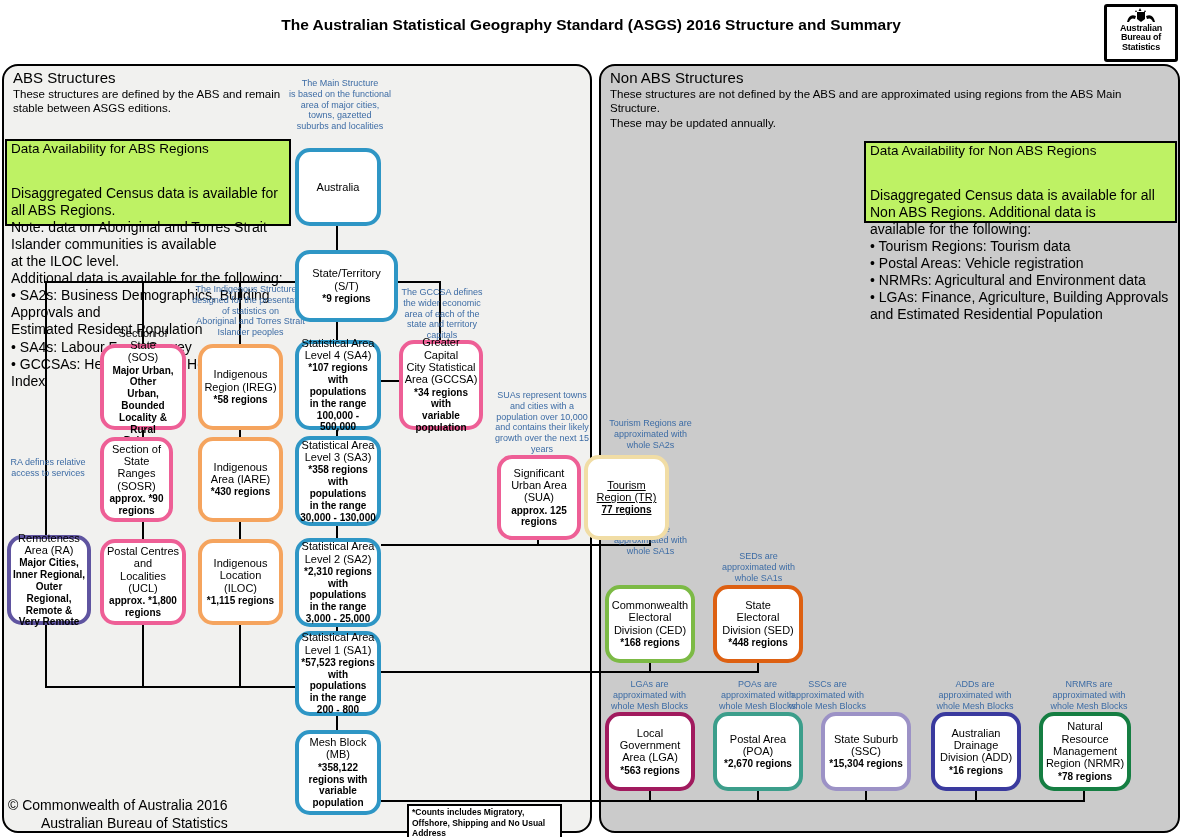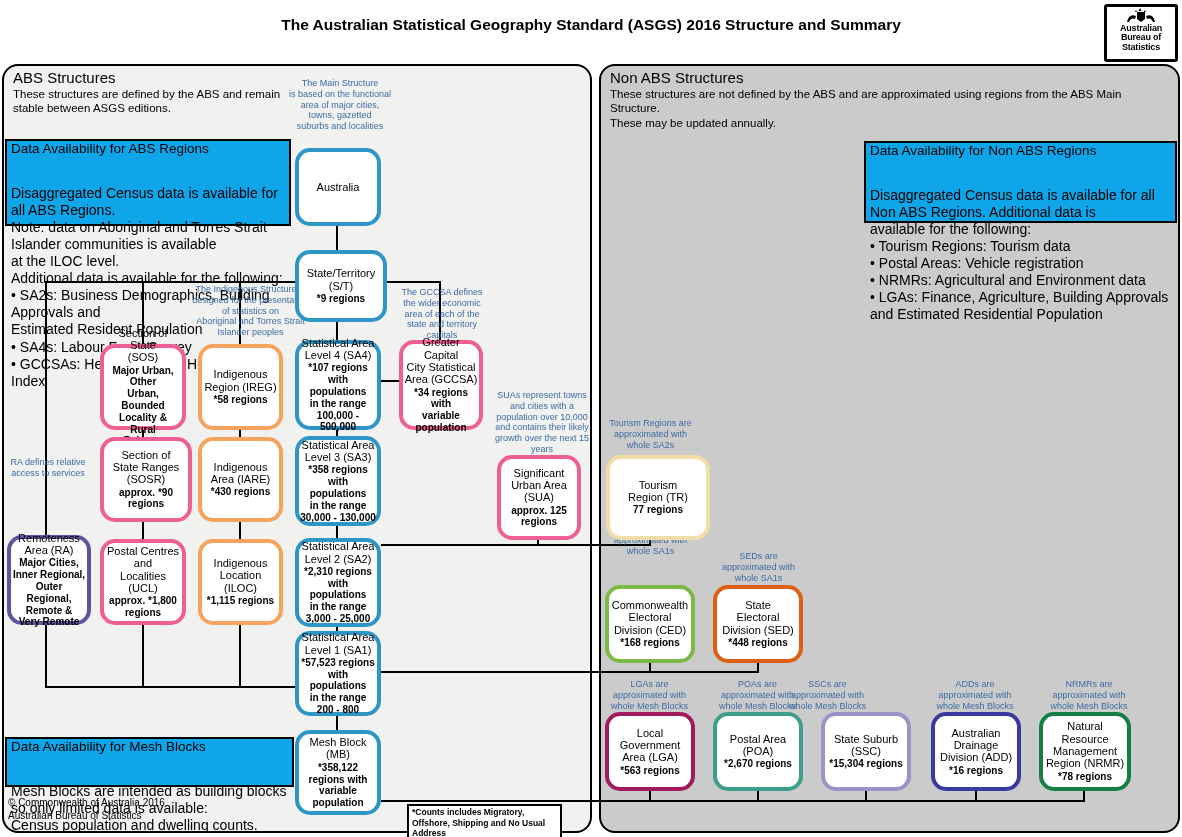--- a/index.html
+++ b/index.html
@@ -10,36 +10,36 @@
     font-size:15.5px; font-weight:bold; color:#000; }
 
   .panel { position:absolute; border:2px solid #000; border-radius:16px; }
   .panel.abs  { left:2px;  top:64px; width:590px; height:769px; background:#f1f1ef; }
   .panel.nonabs { left:599px; top:64px; width:581px; height:769px; background:#cbcbcb; }
 
   .panel-head { position:absolute; }
   .panel-head h2 { font-size:15px; font-weight:normal; margin-bottom:1px; }
   .panel-head p  { font-size:11.5px; white-space:pre-line; line-height:1.25; }
 
-  .info-box { position:absolute; background:#0ea5e9; border:2px solid #000; padding:1px 4px 2px 4px; }
+  .info-box { position:absolute; background:#bef264; border:2px solid #000; padding:1px 4px 2px 4px; }
   .info-title { font-size:13.5px; font-weight:normal; line-height:1.1; }
   .info-body  { font-size:14px; line-height:1.22; white-space:pre-line;margin-top:28px; }
 
   .node { position:absolute; background:#fff; border:4px solid #888; border-radius:15px;
     display:flex; flex-direction:column; align-items:center; justify-content:center;
     text-align:center; padding:1px; }
   .node-title { font-size:11px; line-height:1.12; white-space:pre-line; color:#000; }
   .node-sub   { font-size:10px; font-weight:bold; line-height:1.18; white-space:pre-line; color:#000; margin-top:1px; }
 
   .note { position:absolute; color:#3d6ca5; font-size:9px; line-height:1.2;
     text-align:center; white-space:pre-line; }
 
   .line { position:absolute; background:#000; }
 
-  .copyright { position:absolute; font-size:10px; line-height:1.3; white-space:pre-line; }
+  .copyright { position:absolute; font-size:14px; line-height:1.3; white-space:pre-line;text-align:right; }
 
   .counts-note { position:absolute; background:#fff; border:2px solid #000;
     font-size:8.5px; font-weight:bold; line-height:1.25; white-space:pre-line; padding:1px 3px; }
 
   .logo { position:absolute; left:1104px; top:4px; width:74px; height:58px;
     background:#fff; border:3px solid #000; border-radius:3px;
     display:flex; flex-direction:column; align-items:center; justify-content:flex-start; padding-top:1px; }
   .logo-text { font-size:9px; font-weight:bold; line-height:1.05; text-align:center;
     white-space:pre-line; letter-spacing:-0.2px; }
 </style>
@@ -94,25 +94,20 @@
   <div class="info-box" style="left:864px; top:141px; width:313px; height:82px;">
     <div class="info-title">Data Availability for Non ABS Regions</div>
     <div class="info-body">Disaggregated Census data is available for all Non ABS Regions. Additional data is
 available for the following:
 • Tourism Regions: Tourism data
 • Postal Areas: Vehicle registration
 • NRMRs: Agricultural and Environment data
 • LGAs: Finance, Agriculture, Building Approvals and Estimated Residential Population</div>
   </div>
 
-  <div class="info-box" style="left:5px; top:737px; width:289px; height:50px;">
-    <div class="info-title">Data Availability for Mesh Blocks</div>
-    <div class="info-body">Mesh Blocks are intended as building blocks so only limited data is available:
-Census population and dwelling counts.</div>
-  </div>
 
   <div class="line" style="left:336px; top:226px; width:2px; height:24px;"></div>
   <div class="line" style="left:336px; top:322px; width:2px; height:18px;"></div>
   <div class="line" style="left:336px; top:429px; width:2px; height:8px;"></div>
   <div class="line" style="left:336px; top:525px; width:2px; height:14px;"></div>
   <div class="line" style="left:336px; top:626px; width:2px; height:6px;"></div>
   <div class="line" style="left:336px; top:715px; width:2px; height:16px;"></div>
 
   <div class="line" style="left:45px; top:281px; width:251px; height:2px;"></div>
   <div class="line" style="left:142px; top:283px; width:2px; height:61px;"></div>
@@ -192,21 +187,21 @@
   <div class="note" style="left:921px; top:679px; width:108px;">ADDs are
 approximated with
 whole Mesh Blocks</div>
   <div class="note" style="left:1034px; top:679px; width:110px;">NRMRs are
 approximated with
 whole Mesh Blocks</div>
 
   <div class="node" style="left: 295px; top: 148px; width: 86px; height: 78px; border-color: rgb(46, 150, 197);">
     <div class="node-title">Australia</div>
   </div>
-  <div class="node" style="left: 295px; top: 250px; width: 92px; height: 72px; border-color: rgb(46, 150, 197);">
+  <div class="node" style="left: 295px; top: 250px; width: 103px; height: 72px; border-color: rgb(46, 150, 197);">
     <div class="node-title">State/Territory
 (S/T)</div>
     <div class="node-sub">*9 regions</div>
   </div>
   <div class="node" style="left: 295px; top: 340px; width: 86px; height: 90px; border-color: rgb(46, 150, 197);">
     <div class="node-title">Statistical Area
 Level 4 (SA4)</div>
     <div class="node-sub">*107 regions
 with populations
 in the range
@@ -258,21 +253,21 @@
   </div>
 
   <div class="node" style="left: 100px; top: 344px; width: 86px; height: 86px; border-color: rgb(238, 95, 150);">
     <div class="node-title">Section of State
 (SOS)</div>
     <div class="node-sub">Major Urban, Other
 Urban, Bounded
 Locality &amp; Rural
 Balance</div>
   </div>
-  <div class="node" style="left: 100px; top: 437px; width: 92px; height: 85px; border-color: rgb(238, 95, 150);">
+  <div class="node" style="left: 100px; top: 437px; width: 73px; height: 85px; border-color: rgb(238, 95, 150);">
     <div class="node-title">Section of
 State Ranges
 (SOSR)</div>
     <div class="node-sub">approx. *90 regions</div>
   </div>
   <div class="node" style="left: 100px; top: 539px; width: 86px; height: 86px; border-color: rgb(238, 95, 150);">
     <div class="node-title">Postal Centres
 and
 Localities
 (UCL)</div>
@@ -298,21 +293,21 @@
 Area (IARE)</div>
     <div class="node-sub">*430 regions</div>
   </div>
   <div class="node" style="left: 198px; top: 539px; width: 85px; height: 86px; border-color: rgb(245, 164, 94);">
     <div class="node-title">Indigenous
 Location
 (ILOC)</div>
     <div class="node-sub">*1,115 regions</div>
   </div>
 
-  <div class="node" style="left: 606px; top: 455px; width: 104px; height: 85px; border-color: rgb(241, 221, 165);">
+  <div class="node" style="left: 584px; top: 455px; width: 85px; height: 85px; border-color: rgb(241, 221, 165); text-decoration: underline;">
     <div class="node-title">Tourism
 Region (TR)</div>
     <div class="node-sub">77 regions</div>
   </div>
   <div class="node" style="left: 605px; top: 585px; width: 90px; height: 78px; border-color: rgb(124, 186, 69);">
     <div class="node-title">Commonwealth
 Electoral
 Division (CED)</div>
     <div class="node-sub">*168 regions</div>
   </div>

